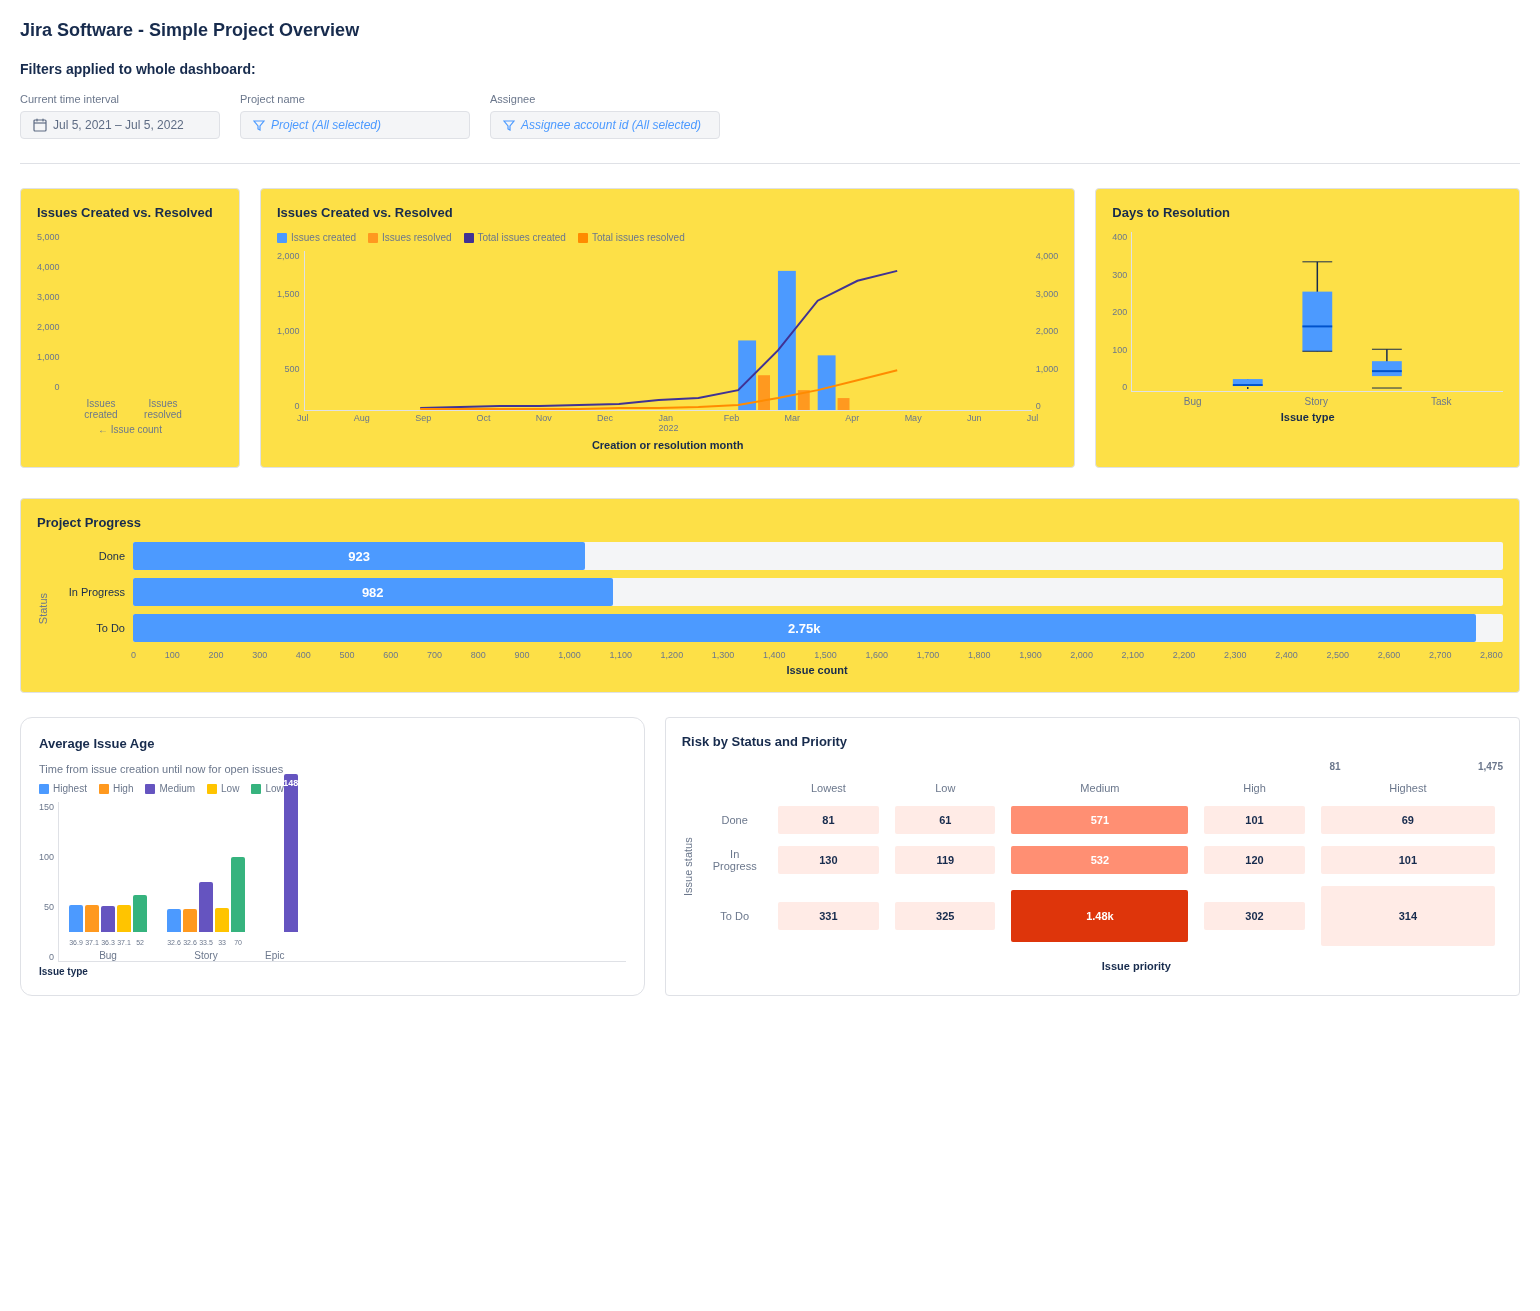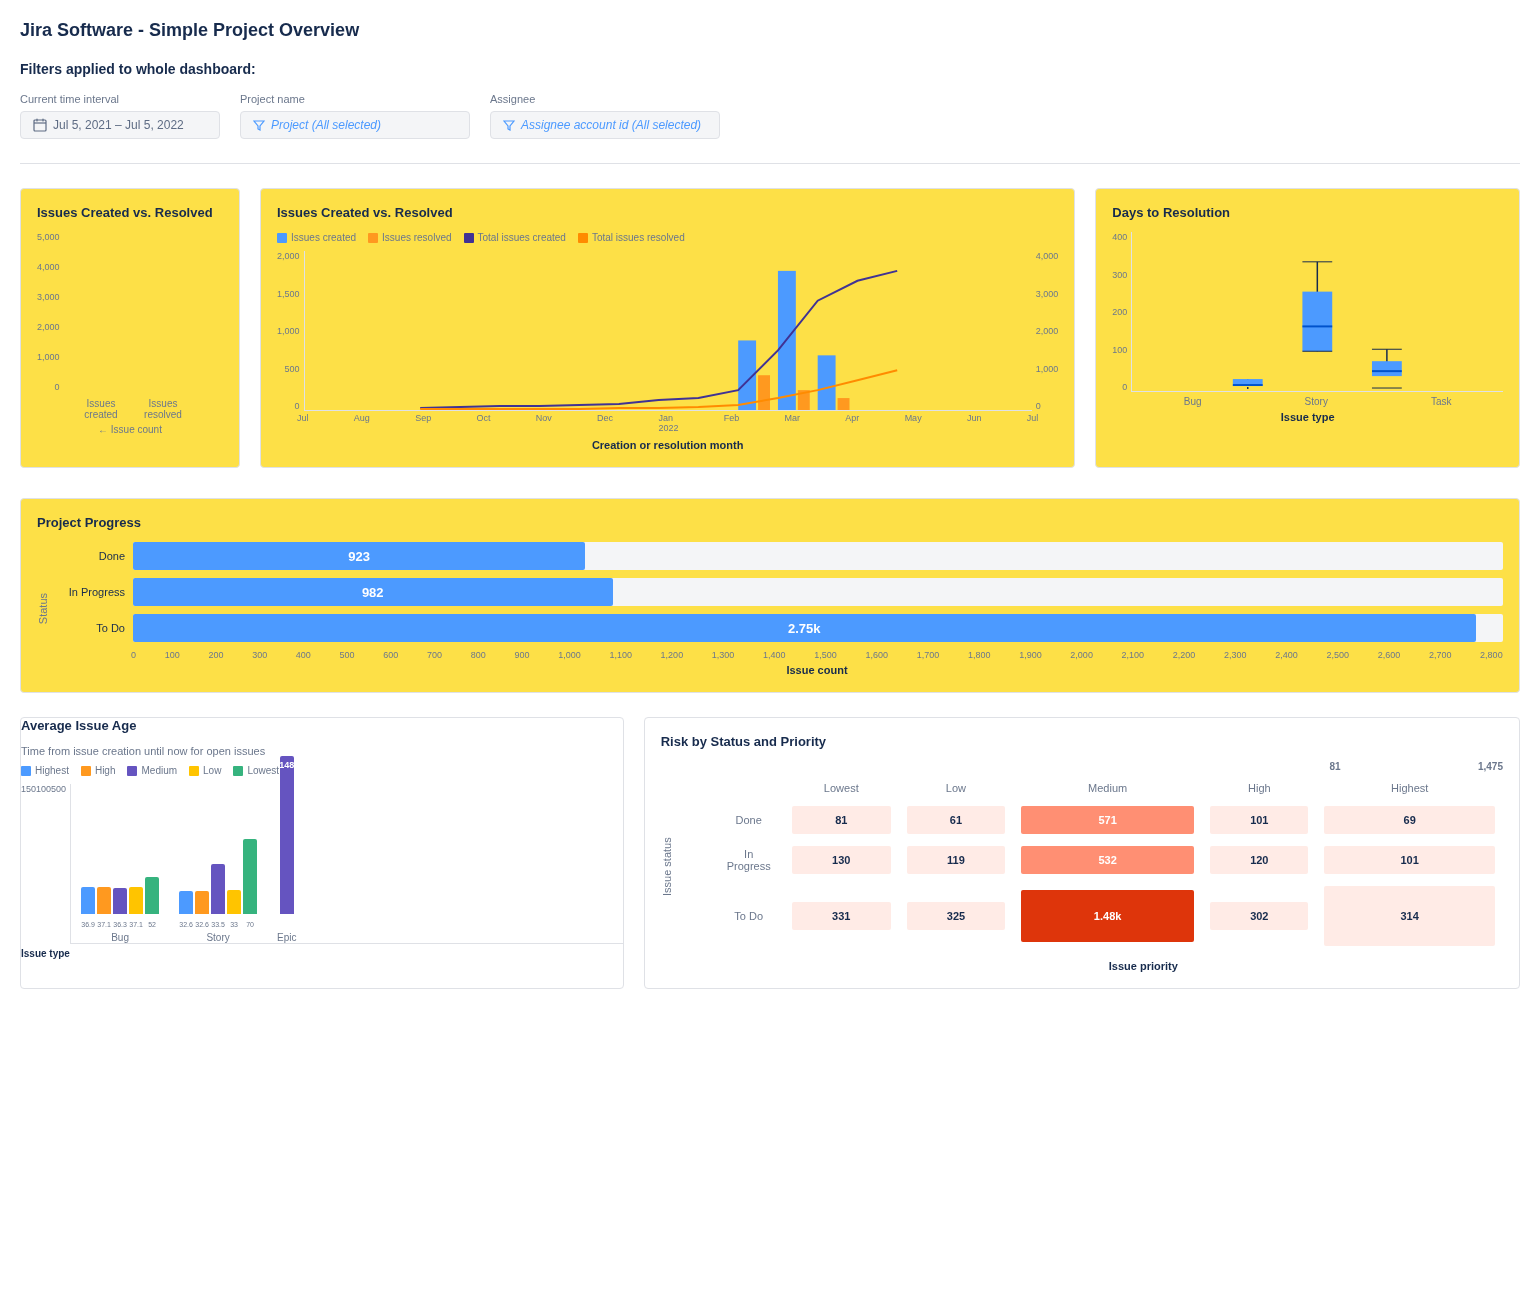--- a/index.html
+++ b/index.html
@@ -27,21 +27,21 @@
     .progress-bar { height: 100%; background: #4C9AFF; border-radius: 2px; display: flex; align-items: center; justify-content: center; color: #fff; font-size: 13px; font-weight: 600; }
     
     .heatmap-table { border-collapse: collapse; width: 100%; }
     .heatmap-table td, .heatmap-table th { padding: 6px 8px; text-align: center; font-size: 11px; }
     .heatmap-table th { color: #6B778C; font-weight: 400; }
     .heatmap-cell { border-radius: 2px; font-weight: 600; font-size: 11px; }
     .heat-light { background: #FFEBE6; color: #172B4D; }
     .heat-medium { background: #FF8F73; color: #fff; }
     .heat-dark { background: #DE350B; color: #fff; }
     .bottom-section { display: flex; gap: 20px; }
-    .avg-age-card { flex: 1; border: 1px solid #DFE1E6; border-radius: 4px; padding: 0; }
+    .avg-age-card { flex: 1; border: 1px solid #DFE1E6; border-radius: 12px; padding: 18px; }
     .risk-card { flex: 1.4; border: 1px solid #DFE1E6; border-radius: 4px; padding: 16px; }
     .row-header { font-size: 10px; color: #6B778C; text-align: right; padding-right: 6px; }
   </style>
 </head>
 <body>
 
 <h1>Jira Software - Simple Project Overview</h1>
 
 <div>
   <div class="filters-title">Filters applied to whole dashboard:</div>
@@ -294,21 +294,21 @@
       <div class="legend-item">
           <div class="legend-dot" style="background:#FFC400;"></div>
           <span>Low</span>
         </div>
       <div class="legend-item">
           <div class="legend-dot" style="background:#36B37E;"></div>
           <span>Lowest</span>
         </div>
     </div>
     <div style="display:flex;align-items:flex-end;">
-      <div style="display:flex;flex-direction:row;justify-content:space-between;height:160px;font-size:9px;color:#6B778C;text-align:right;padding-right:4px;">
+      <div style="display:flex;flex-direction:column;justify-content:space-between;height:160px;font-size:9px;color:#6B778C;text-align:right;padding-right:4px;">
         <span>150</span>
           <span>100</span>
           <span>50</span>
           <span>0</span>
       </div>
       <div style="flex:1;border-left:1px solid #DFE1E6;border-bottom:1px solid #DFE1E6;height:160px;display:flex;align-items:flex-end;padding:0 10px;gap:20px;">
 
         <div style="display:flex;flex-direction:column;align-items:center;">
           <div style="display:flex;align-items:flex-end;gap:2px;">
             <div style="position:relative;width:14px;">
@@ -357,35 +357,35 @@
               <div style="width:14px;height:75px;background:#36B37E;border-radius:2px 2px 0 0;"></div>
               <div style="position:absolute;bottom:-14px;font-size:7px;color:#6B778C;white-space:nowrap;left:50%;transform:translateX(-50%);">70</div>
             </div>
           </div>
           <div style="font-size:10px;color:#6B778C;margin-top:18px;">Story</div>
         </div>
 
         <div style="display:flex;flex-direction:column;align-items:center;">
           <div style="display:flex;align-items:flex-end;gap:2px;">
             <div style="position:relative;width:14px;height:158px;display:flex;align-items:flex-end;">
-              <div style="width:14px;height:158px;background:#6554C0;border-radius:2px 2px 0 0;display:flex;align-items:flex-start;justify-content:center;padding-top:4px;">
+              <div style="width:14px;height:158px;background:#6554C0;border-radius:2px 2px 0 0;display:flex;align-items:flex-start;justify-content:center;padding-top:4px;margin-left:16px;">
                 <span style="font-size:9px;color:#fff;font-weight:600;">148</span>
               </div>
             </div>
           </div>
           <div style="font-size:10px;color:#6B778C;margin-top:18px;">Epic</div>
         </div>
       </div>
     </div>
     <div style="font-size:10px;font-weight:600;color:#172B4D;margin-top:4px;">Issue type</div>
   </div>
 
   <div class="risk-card">
     <div class="chart-title">Risk by Status and Priority</div>
-    <div style="display:flex;gap:35px;">
+    <div style="display:flex;">
 
       <div style="writing-mode:vertical-rl;transform:rotate(180deg);font-size:11px;color:#6B778C;text-align:center;margin-right:6px;">Issue status</div>
       <div style="flex:1;">
 
         <div style="display:flex;margin-left:70px;justify-content:flex-end;gap:4px;margin-bottom:4px;font-size:10px;color:#6B778C;">
           <span style="margin-right:auto;"></span>
           <span style="width:80px;text-align:center;"></span>
           <span style="width:80px;text-align:center;"></span>
           <span style="width:80px;text-align:center;"></span>
           <span style="width:80px;text-align:center;font-weight:600;">81</span>

